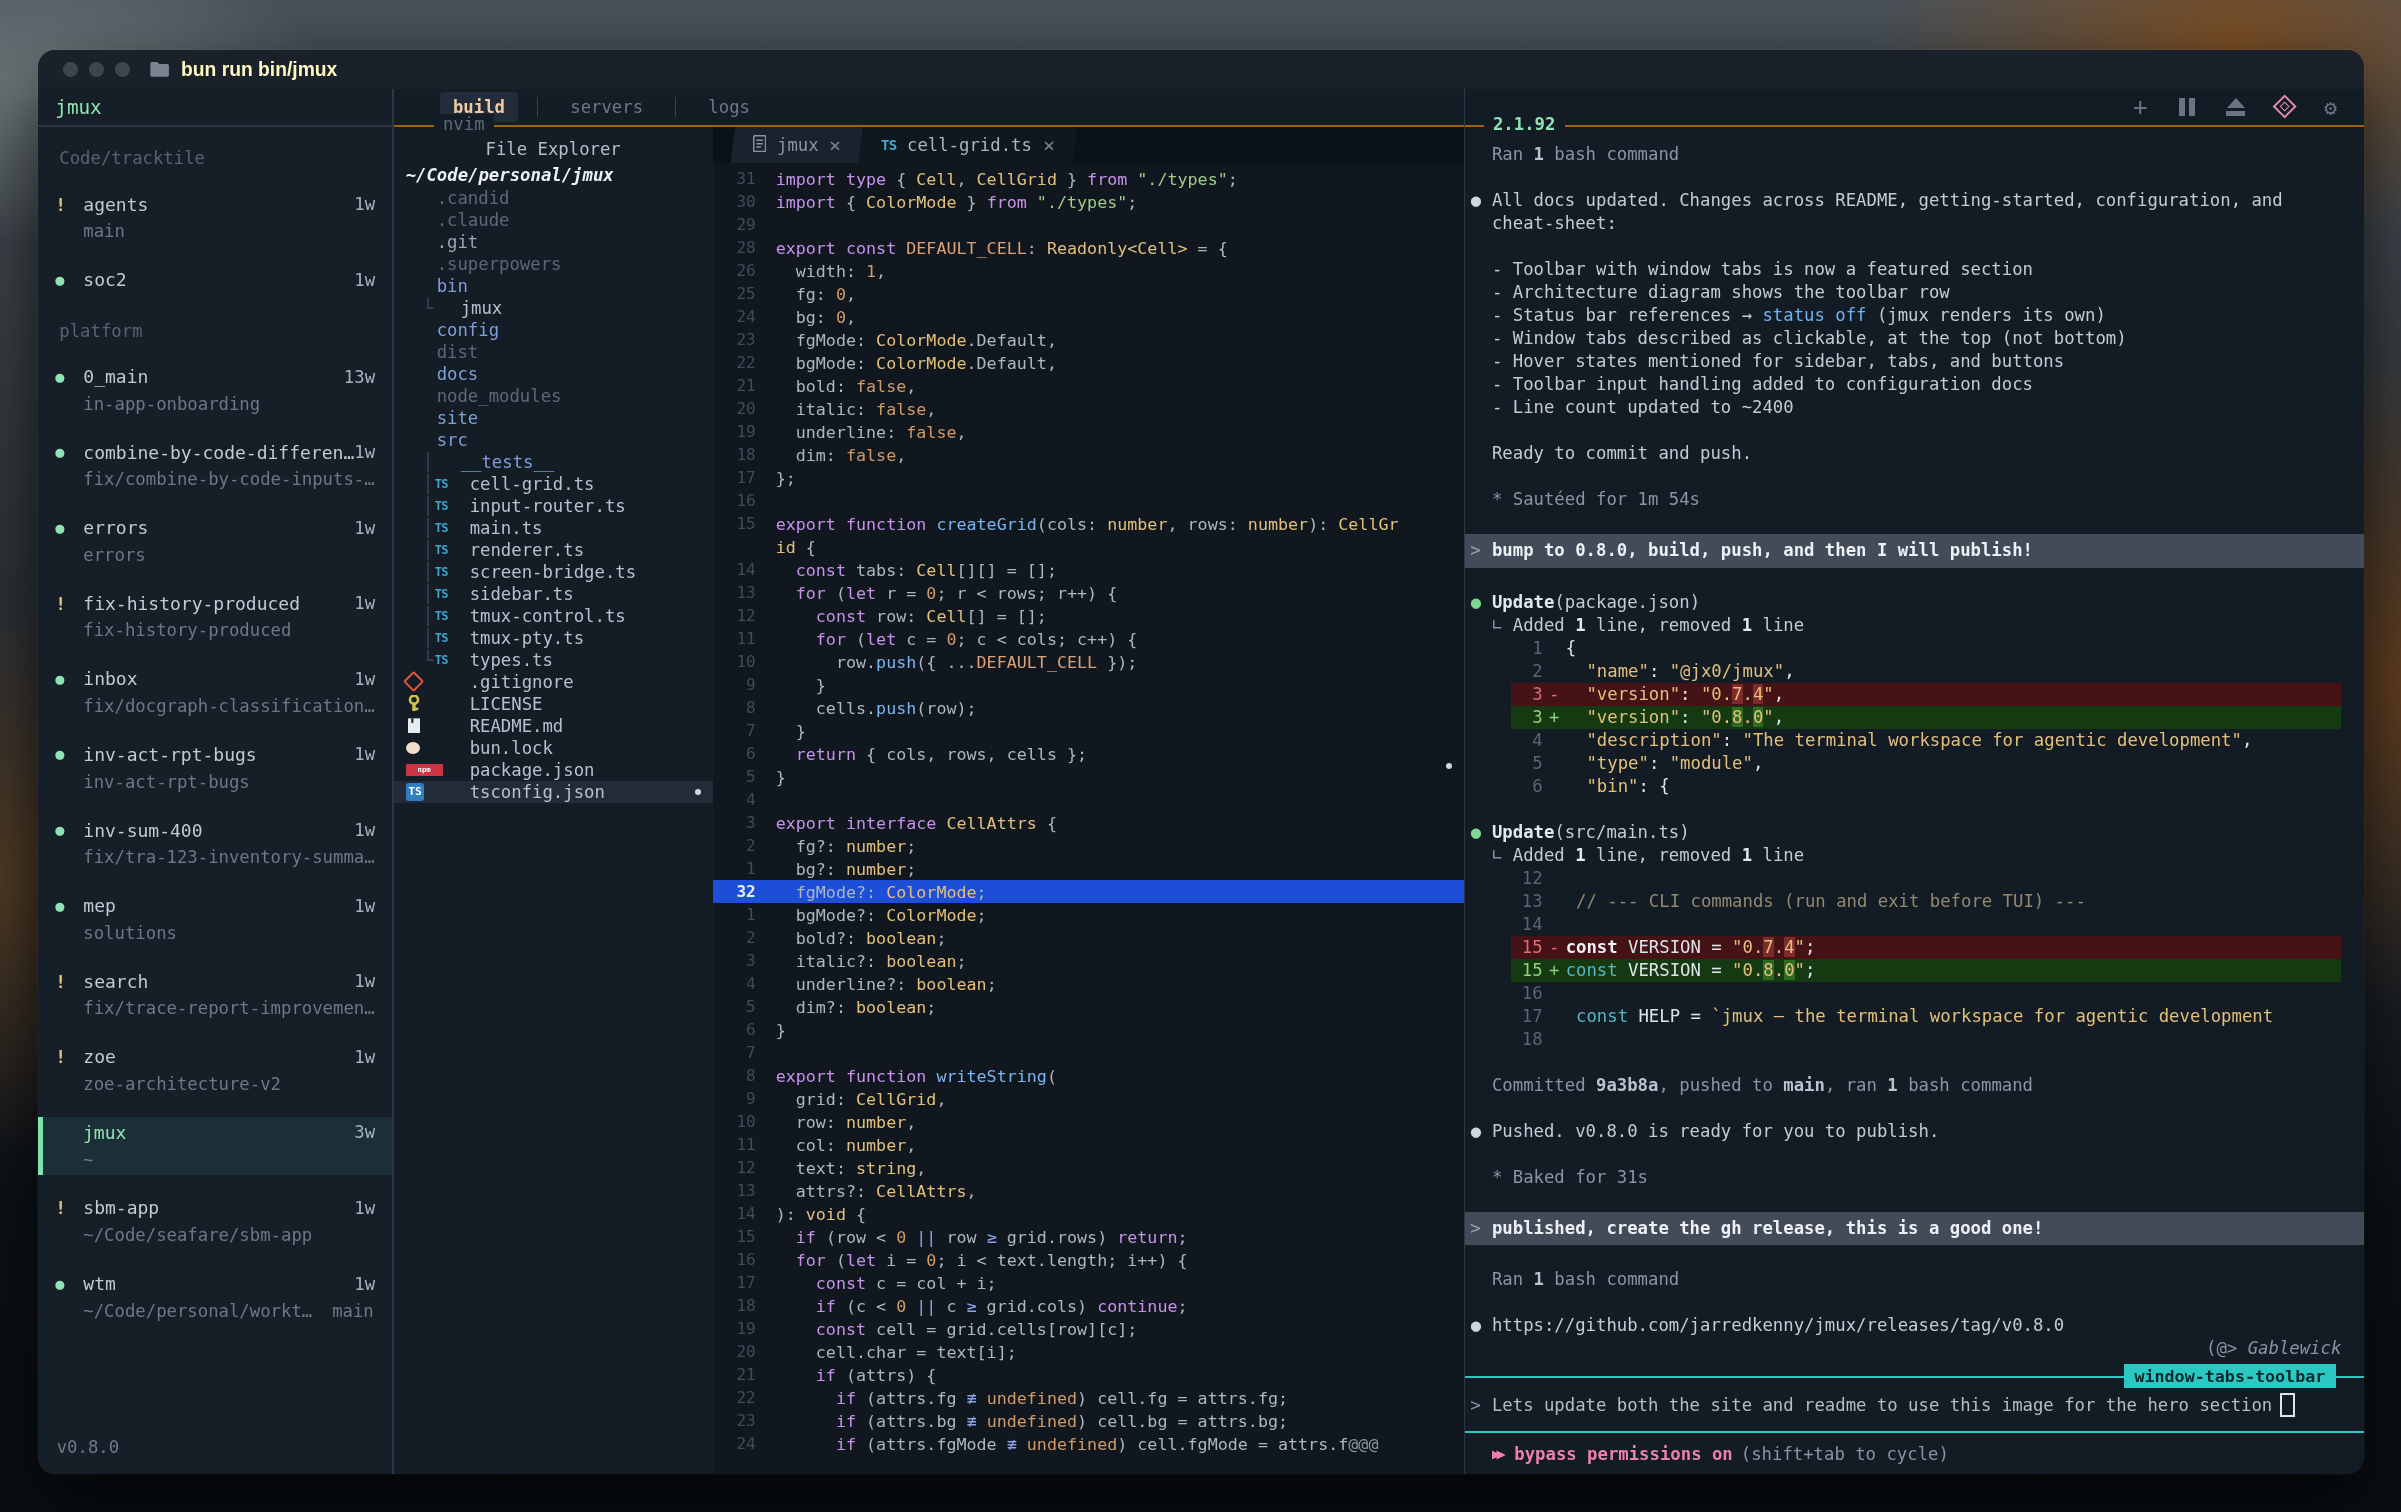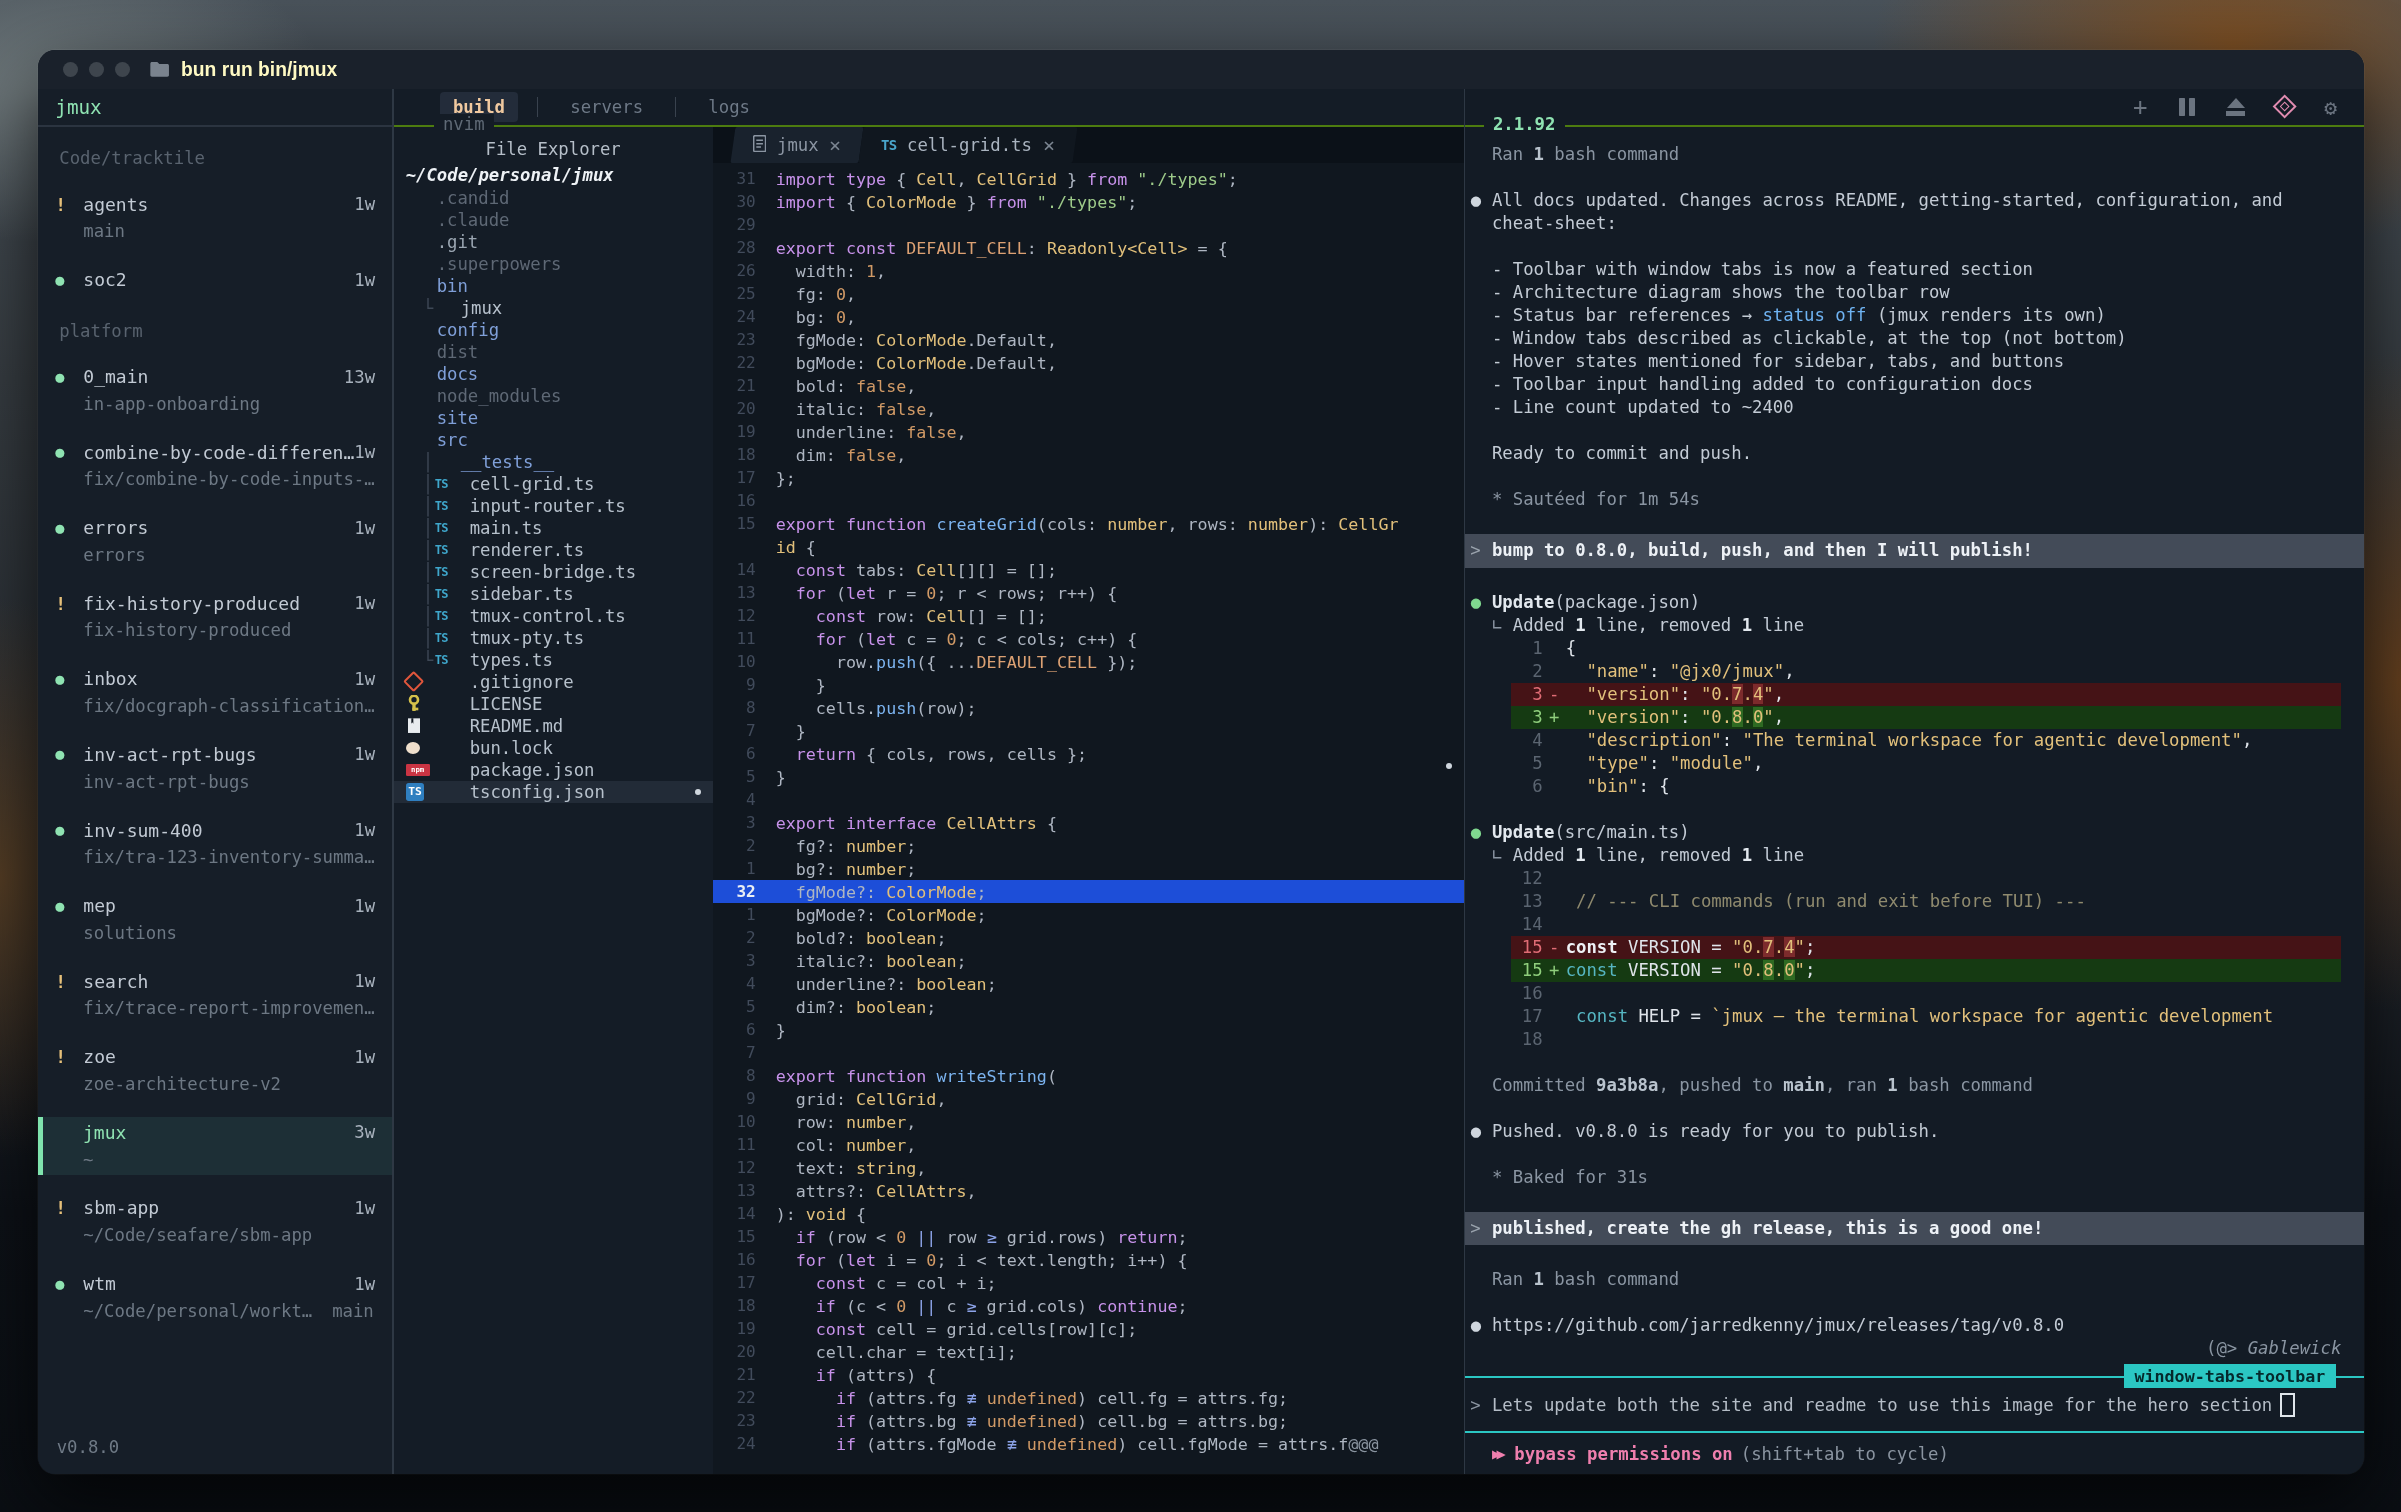--- a/index.html
+++ b/index.html
@@ -21,21 +21,21 @@
   .tl:first-child{margin-left:25px}
   .tb-folder{margin-left:18.7px;display:flex;align-items:center}
   .tb-title{font-family:"Liberation Sans",sans-serif;font-weight:bold;font-size:19.3px;color:#fef9c3;margin-left:10.7px}
   
   .main{flex:1;display:flex;min-height:0}
   .vdiv{flex:0 0 1.3px;background:#2e3844}
   .col-sb{flex:0 0 346px;display:flex;flex-direction:column;background:#161e28}
   .col-mid{flex:0 0 1070px;display:flex;flex-direction:column;background:#141c26}
   .col-as{flex:1;display:flex;flex-direction:column;background:#131b25;position:relative}
   .band{flex:0 0 36px;position:relative;display:flex;align-items:center}
-  .pane-border{flex:0 0 2px;background:#4d7c0f;position:relative;overflow:visible;z-index:2}
+  .pane-border{flex:0 0 2px;background:#a16207;position:relative;overflow:visible;z-index:2}
   .pane-border.sb{background:#2b3440}
   .pane-label{position:absolute;top:-10.7px;font-size:17.3px;background:inherit;padding:0 9.3px;line-height:21.3px}
   .pb-mid{background:#141c26}
   .pb-as{background:#131b25}
   .lbl-nvim{left:40px;color:#5f6a76}
   .lbl-ver{left:18.7px;color:#8fe3b2;font-weight:bold}
   
   .sb-app{color:#8fe3b2;font-size:19.3px;margin-left:17.3px}
   .sb-scroll{flex:1;display:flex;flex-direction:column;padding:13.3px 17.3px 0 17.3px;overflow:hidden}
   .sb-header{color:#59636f;font-size:17.3px;margin:8px 0 20px 4px}
@@ -65,21 +65,21 @@
   .ex-row{height:22px;display:flex;align-items:center;padding-left:43px;position:relative;white-space:pre}
   .ex-row.sel{background:#222b37}
   .ex-guide{position:absolute;left:29px;color:#3e4856}
   .ex-dot{position:absolute;right:12px;top:8px;width:6px;height:6px;border-radius:50%;background:#cfd6dd}
   .lb-dir{color:#7f9fd8}.lb-dim{color:#5e6875}.lb-mid{color:#9aa5b1}.lb-file{color:#b7c1cc}
   .ic{position:absolute;left:41px;display:inline-flex;align-items:center;justify-content:center}
   .ic-ts{color:#3fa7cc;font-size:12px;font-weight:bold;letter-spacing:-0.7px}
   .ic-tsf{background:#2f7fc0;color:#fff;font-size:11.3px;font-weight:bold;width:18.7px;height:17.3px;border-radius:2.7px;display:inline-flex;align-items:center;justify-content:center}
   .ic-git{width:11.3px;height:11.3px;border:2px solid #e0563c;transform:rotate(45deg);border-radius:2px}
   .ic-bun{width:14.7px;height:12.7px;border-radius:50%;background:#efdfcc}
-  .ic-npm{background:#ca3443;color:#fff;width:24px;height:11.3px;border-radius:1.3px;font-size:7.3px;font-weight:bold;display:inline-flex;align-items:center;justify-content:center}
+  .ic-npm{background:#ca3443;color:#fff;width:37px;height:11.3px;border-radius:1.3px;font-size:7.3px;font-weight:bold;display:inline-flex;align-items:center;justify-content:center}
   .pad-icon{padding-left:76px}
   .pad-child{padding-left:67px}
   
   .editor{flex:1;display:flex;flex-direction:column;min-width:0;background:#10171f}
   .ed-tabs{flex:0 0 36px;background:#0b1118;display:flex;align-items:stretch;padding-left:20px}
   .ed-tab{display:flex;align-items:center;gap:10.7px;padding:0 20px;transform:skewX(-8deg);border-radius:2px}
   .ed-tab>*{transform:skewX(8deg)}
   .ed-tab.inactive{background:#19222d;color:#8b95a2}
   .ed-tab.active{background:#10171f;color:#a9b3bf}
   .ed-tab .close{color:#7b8591;font-size:20px}

